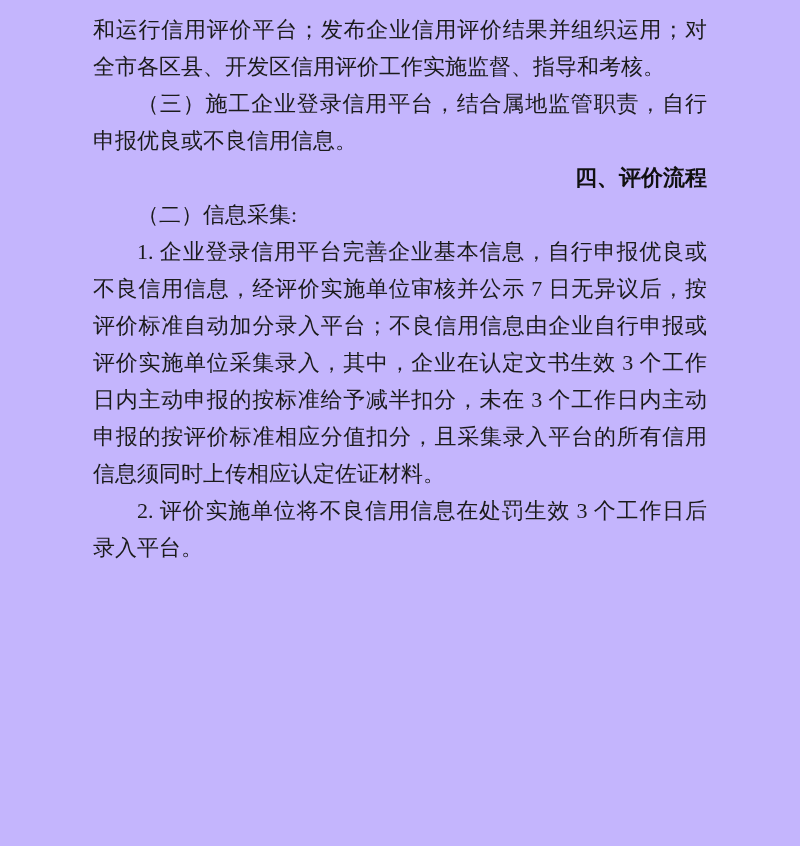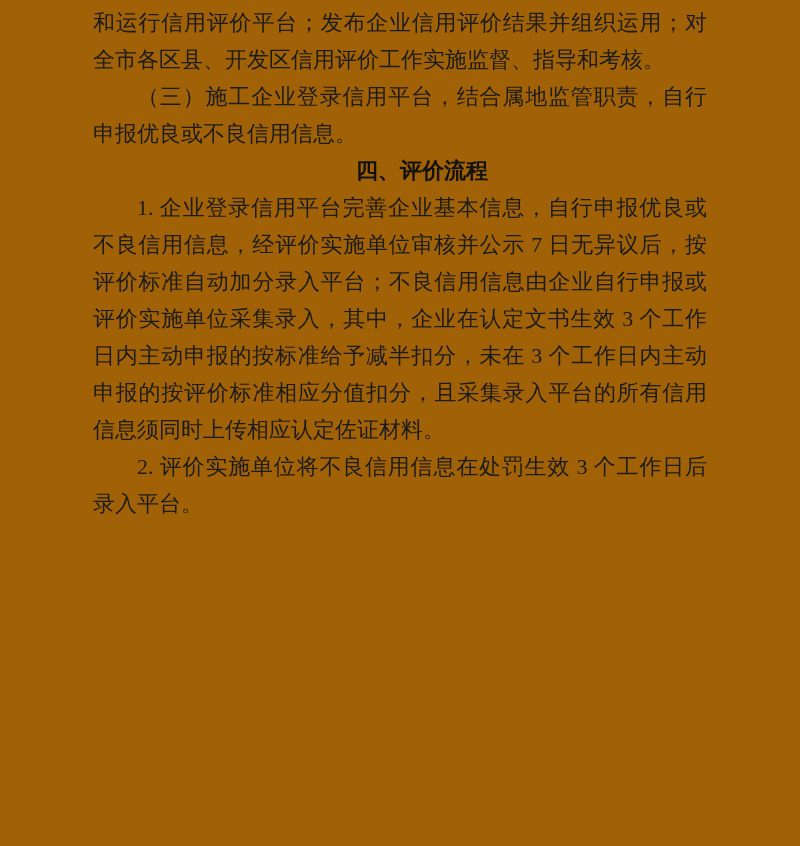--- a/index.html
+++ b/index.html
@@ -5,22 +5,22 @@
   html, body {
     margin: 0;
     padding: 0;
     background: #ffffff;
   }
   .page {
     position: relative;
     width: 800px;
     height: 846px;
     box-sizing: border-box;
-    background: #a16207;
-    padding: 4px 93px 0 93px;
+    background: #c4b5fd;
+    padding: 11px 93px 0 93px;
     overflow: hidden;
   }
   .doc-body {
     color: #1b1b1b;
     font-family: "Liberation Serif", serif;
     font-size: 22px;
     line-height: 37px;
     text-align: justify;
   }
   .para {
@@ -31,40 +31,41 @@
     text-indent: 0;
   }
   .section-heading {
     margin: 0;
     text-indent: 2em;
     font-family: Liberation Serif, serif;
     font-weight: bold;
     font-size: 22px;
     line-height: 37px;
     color: #111111;
-    text-align: center;
+    text-align: right;
   }
   .url-text {
     font-family: "Liberation Serif", serif;
     white-space: nowrap;
   }
 </style>
 </head>
 <body>
 
 <div class="page">
   <div class="doc-body">
 
     <p class="para continuation">和运行信用评价平台；发布企业信用评价结果并组织运用；对全市各区县、开发区信用评价工作实施监督、指导和考核。</p>
 
 
     <p class="para">（三）施工企业登录信用平台，结合属地监管职责，自行申报优良或不良信用信息。</p>
 
     <h2 class="section-heading">四、评价流程</h2>
 
 
+    <p class="para">（二）信息采集:</p>
 
     <p class="para">1. 企业登录信用平台完善企业基本信息，自行申报优良或不良信用信息，经评价实施单位审核并公示 7 日无异议后，按评价标准自动加分录入平台；不良信用信息由企业自行申报或评价实施单位采集录入，其中，企业在认定文书生效 3 个工作日内主动申报的按标准给予减半扣分，未在 3 个工作日内主动申报的按评价标准相应分值扣分，且采集录入平台的所有信用信息须同时上传相应认定佐证材料。</p>
 
     <p class="para">2. 评价实施单位将不良信用信息在处罚生效 3 个工作日后录入平台。</p>
 
   </div>
 </div>
 
 </body></html>

